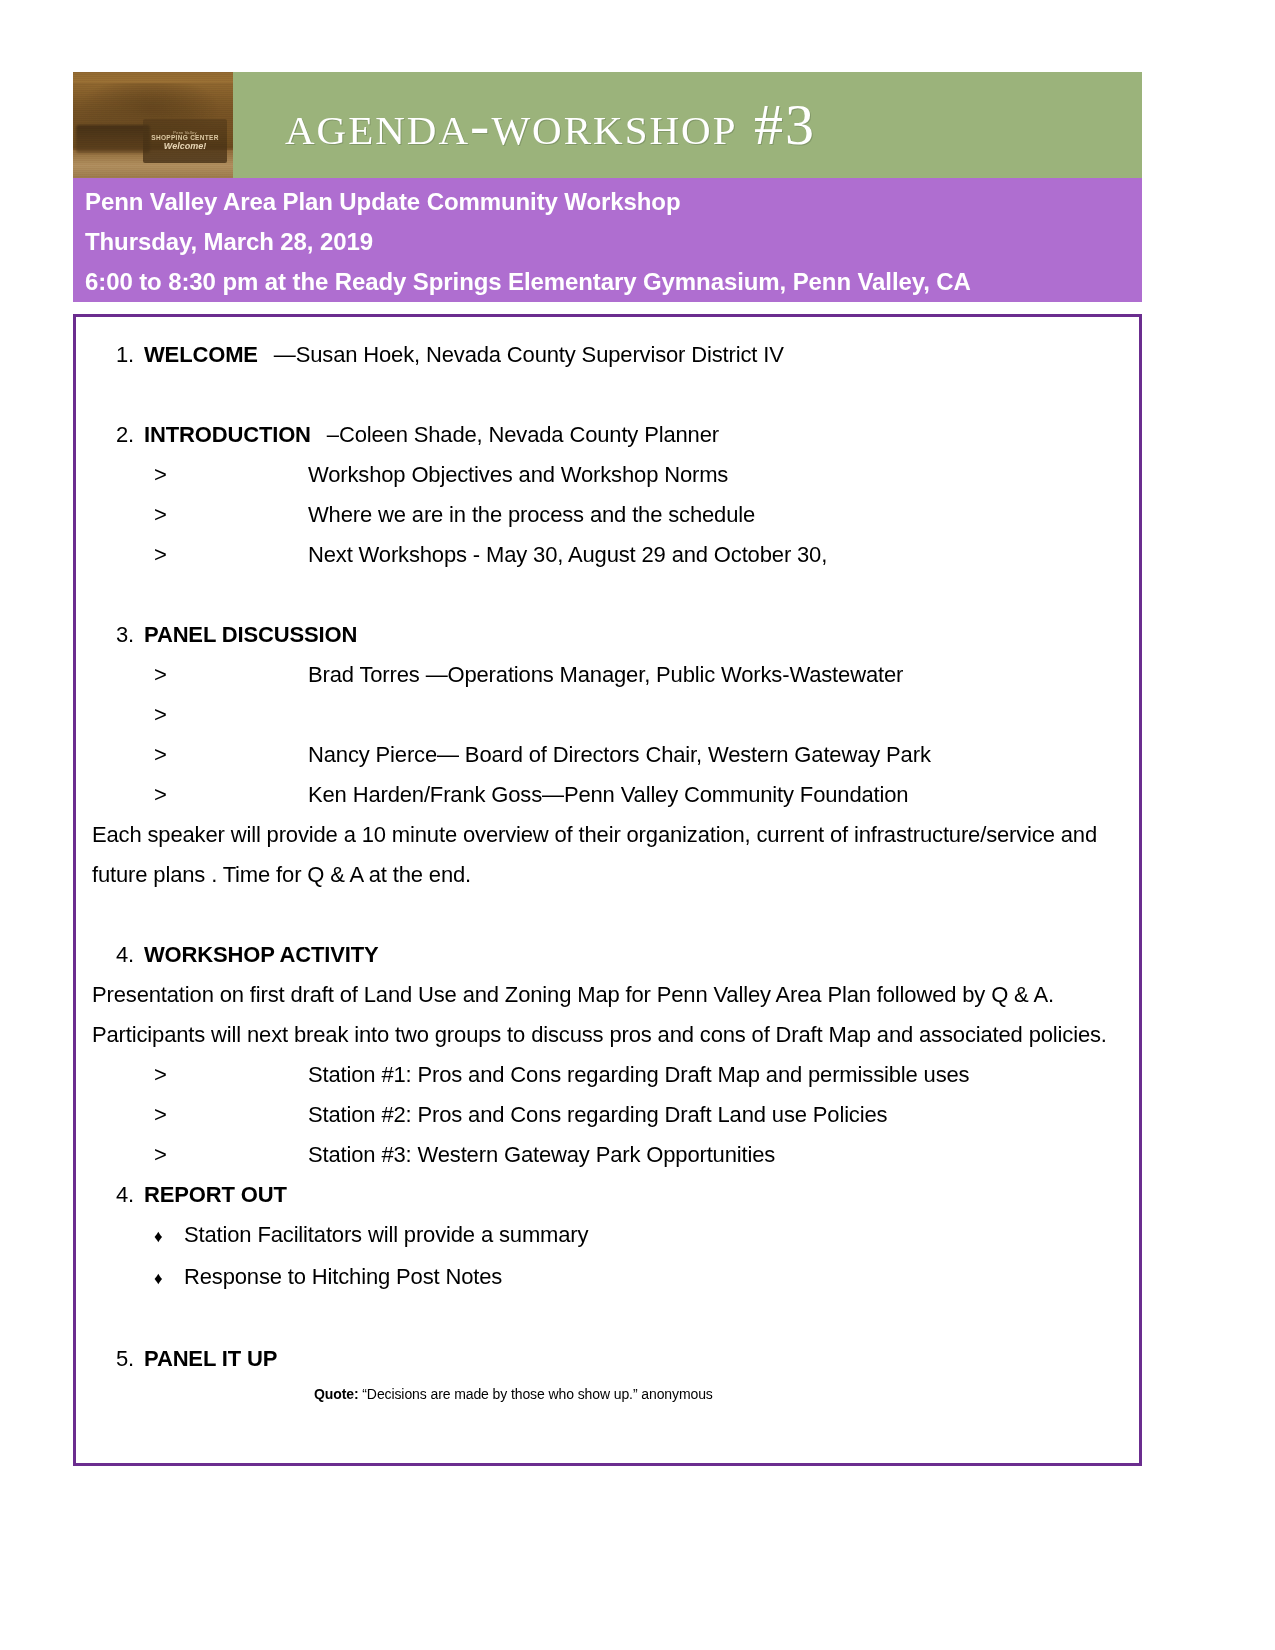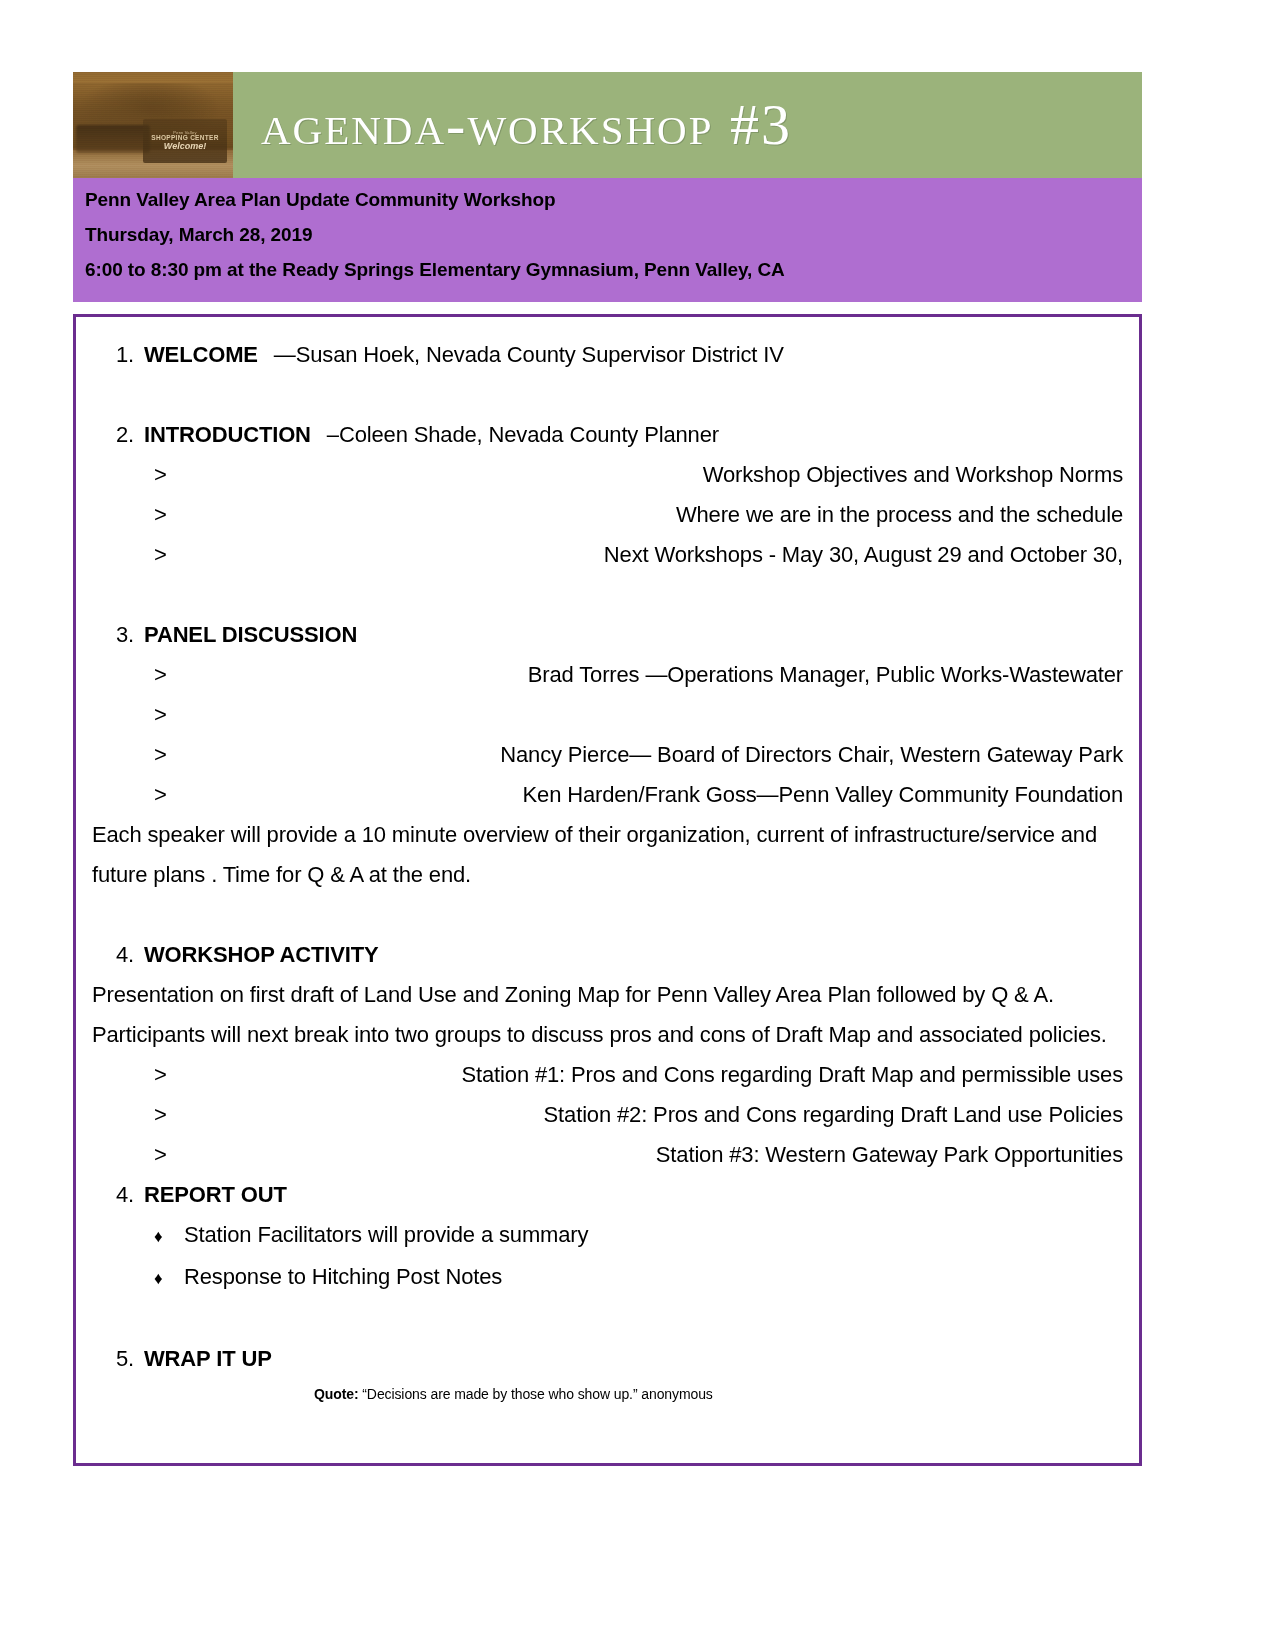--- a/index.html
+++ b/index.html
@@ -113,21 +113,21 @@
     mix-blend-mode: overlay;
   }
   .masthead-photo .sepia {
     position: absolute;
     inset: 0;
     background: rgba(150,100,40,.22);
   }
 
   .masthead-title {
     flex: 1 1 auto;
-    padding-left: 28px;
+    padding-left: 52px;
     font-family: "Liberation Serif", serif;
     font-size: 58px;
     line-height: 1;
     color: #ffffff;
     font-variant: small-caps;
     text-transform: lowercase;
     letter-spacing: 2px;
     white-space: nowrap;
     text-shadow: 1px 1px 0 rgba(110,130,90,.55);
   }
@@ -137,23 +137,23 @@
     position: absolute;
     left: 73px;
     top: 178px;
     width: 1069px;
     height: 124px;
     background: #af6ed0;
     padding: 12px 0 0 12px;
     box-sizing: border-box;
   }
   .infoband-line {
-    font-size: 19px;
+    font-size: 24px;
     font-weight: bold;
-    color: #000000;
+    color: #ffffff;
     line-height: 1;
     margin-bottom: 16px;
     letter-spacing: -0.1px;
     white-space: nowrap;
   }
 
   
   .agenda-box {
     position: absolute;
     left: 73px;
@@ -202,21 +202,21 @@
   .arrow-item .arrow {
     width: 84px;
     flex: 0 0 84px;
     padding-left: 62px;
     box-sizing: border-box;
   }
   .arrow-item .gap {
     width: 132px;
     flex: 0 0 132px;
   }
-  .arrow-item .txt { flex: 1 1 auto; text-align: right; }
+  .arrow-item .txt { flex: 1 1 auto; }
   .arrow-item .b { font-weight: normal; }
 
   
   .dia-item {
     display: flex;
     align-items: baseline;
   }
   .dia-item .dia {
     width: 92px;
     flex: 0 0 92px;
@@ -364,21 +364,21 @@
     </div>
     <div class="dia-item">
       <span class="dia">♦</span>
       <span>Response to Hitching Post Notes</span>
     </div>
 
     <div class="spacer"></div>
 
     <div class="num-item">
       <span class="num">5.</span>
-      <span class="head">WRAP IT UP</span>
+      <span class="head">PANEL IT UP</span>
     </div>
 
     <div class="quote-line">
       <span class="b">Quote:</span><span> “Decisions are made by those who show up.” anonymous</span>
     </div>
 
   </div>
 </div>
 
 </body></html>

